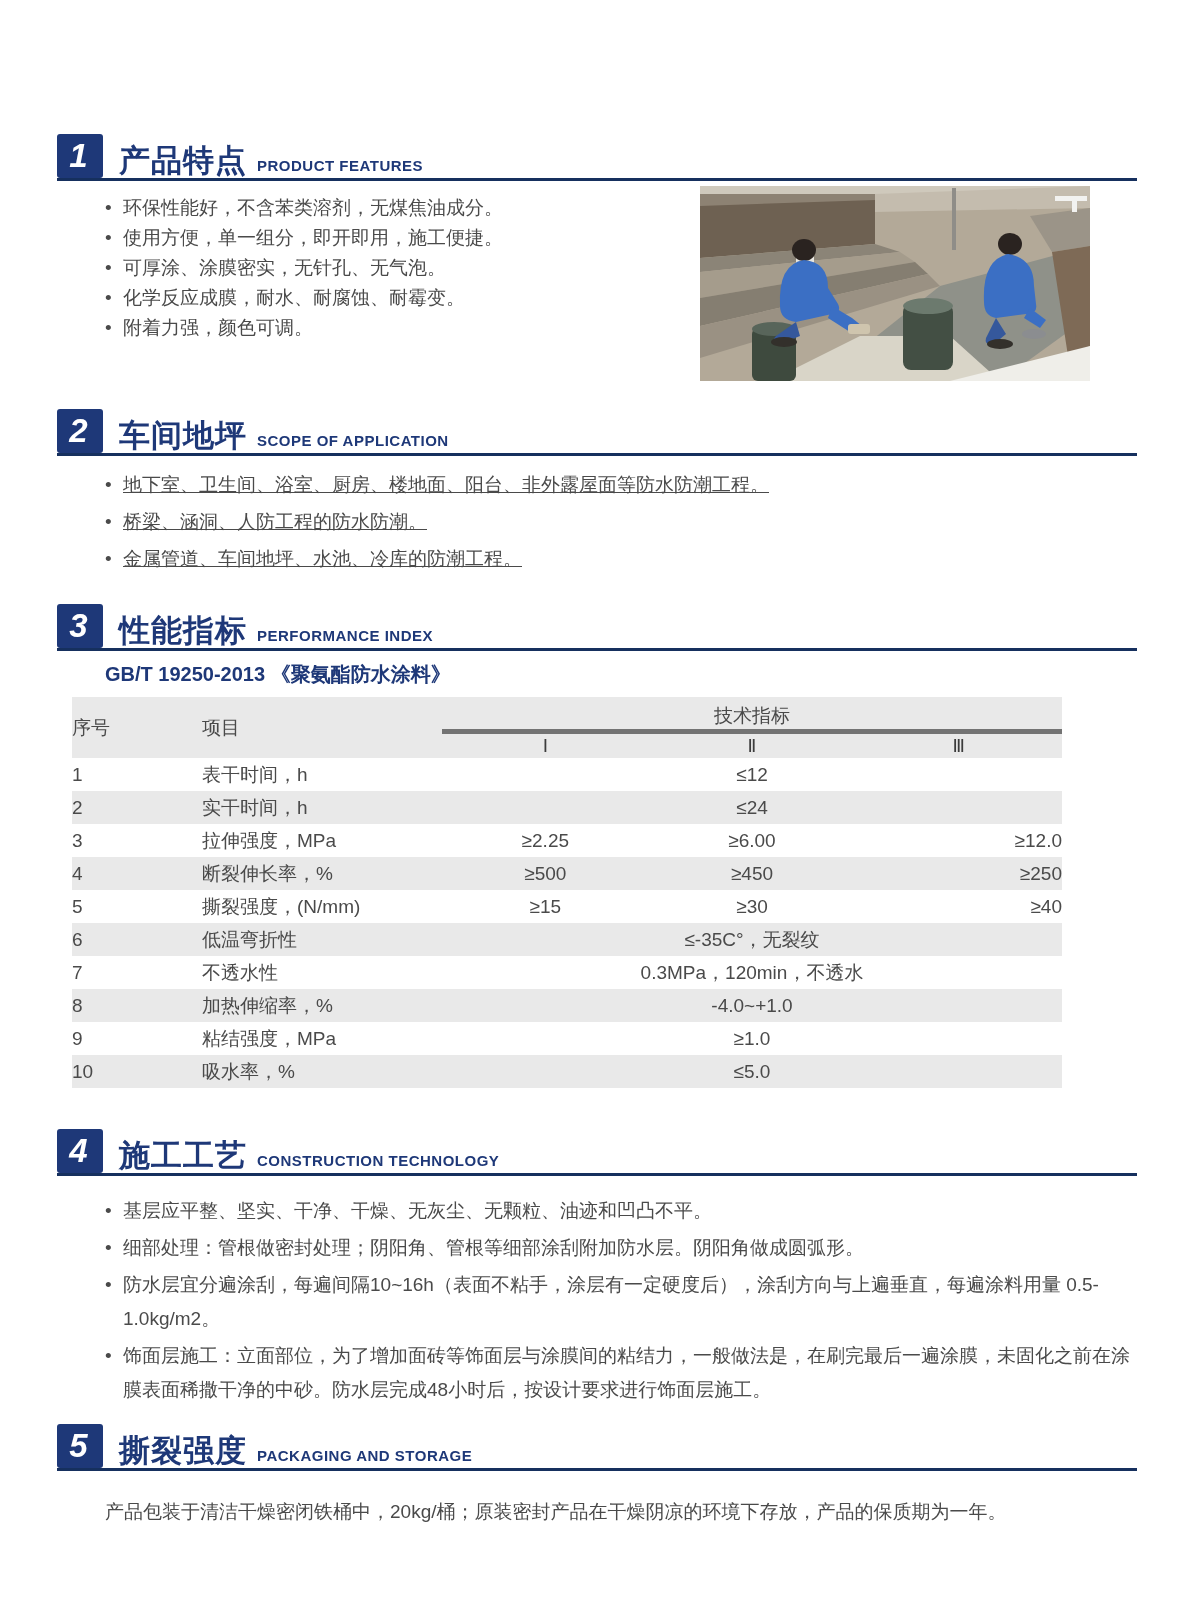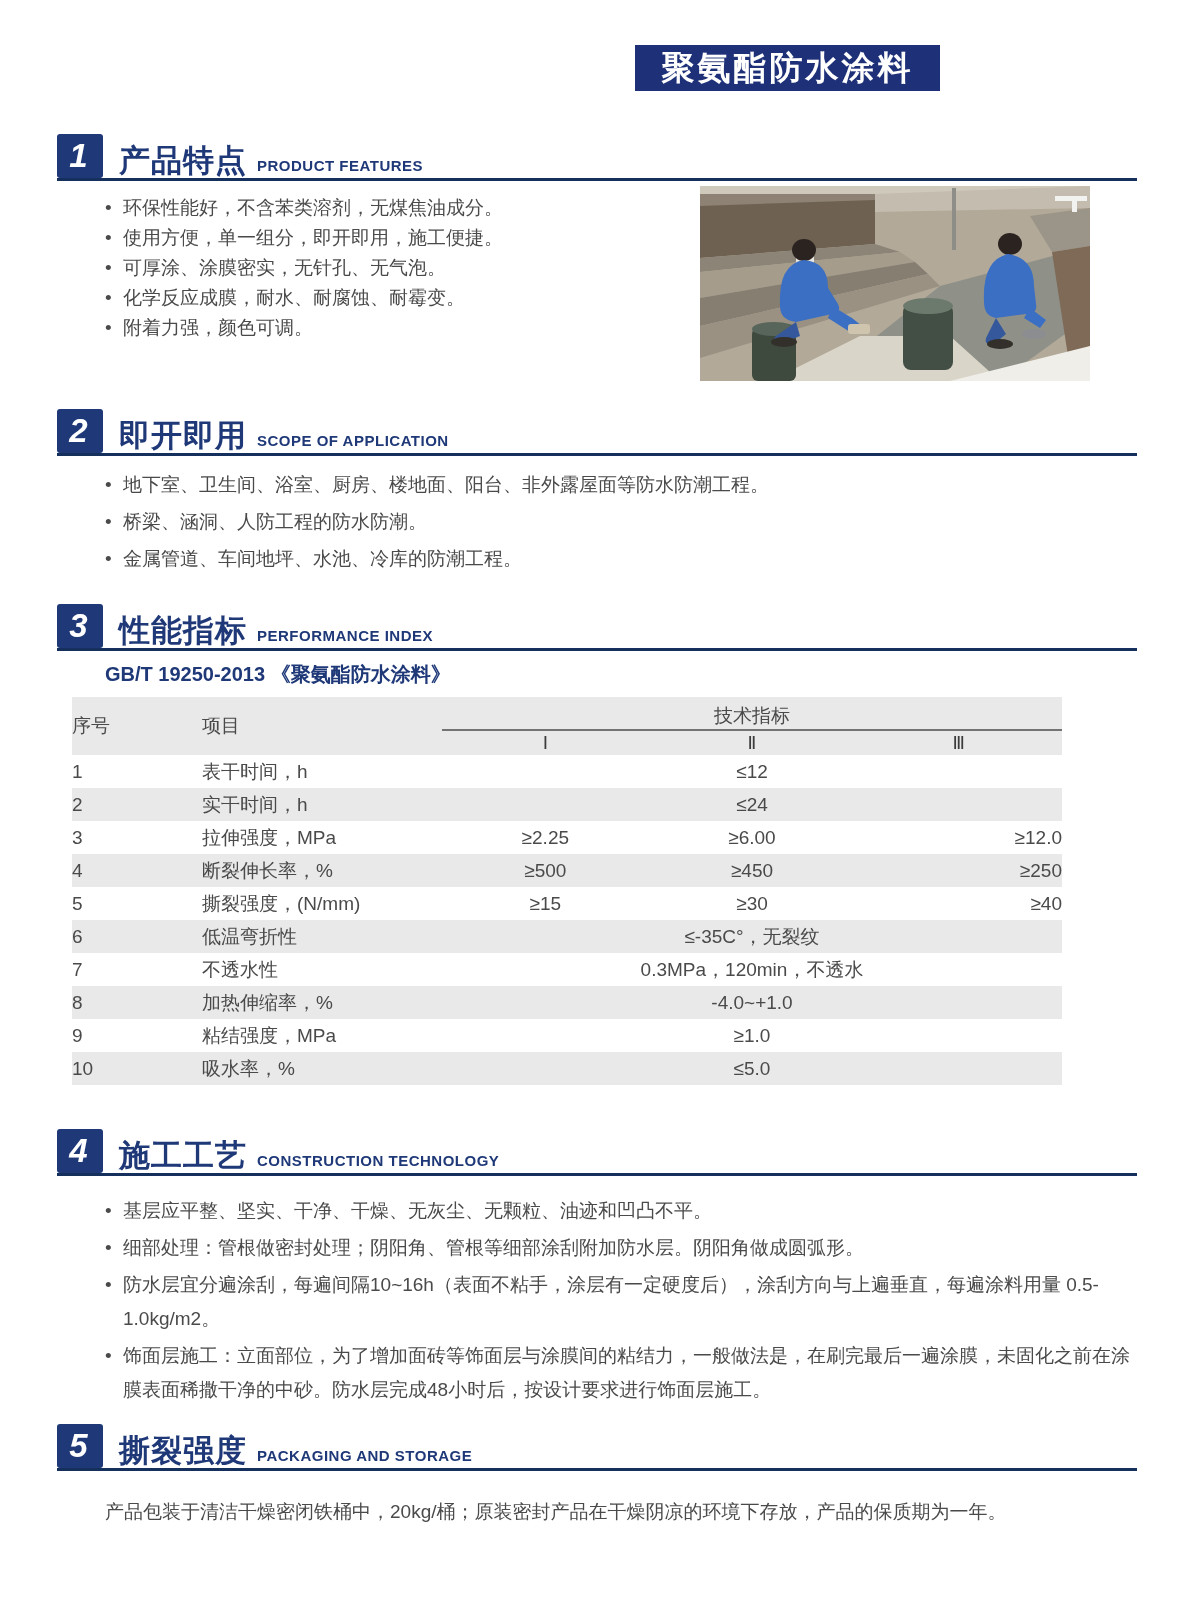--- a/index.html
+++ b/index.html
@@ -36,36 +36,33 @@
   .std{margin:10px 0 9px 48px;font-size:20px;font-weight:bold;color:#1e3878;}
   table.perf{border-collapse:collapse;margin-left:15px;width:990px;table-layout:fixed;}
   table.perf th, table.perf td{font-weight:normal;font-size:19px;color:#4a4a4a;padding:0;}
   table.perf thead th{background:#e9e9e9;}
   .c-no{width:130px;text-align:left;padding-left:36px;box-sizing:border-box;}
   .c-item{width:240px;text-align:left;padding-left:23px;box-sizing:border-box;}
   .c-l1{width:190px;text-align:center;}
   .c-l2{width:200px;text-align:center;}
   .c-l3{width:230px;text-align:right;}
   th.c-tech{height:32px;text-align:center;vertical-align:bottom;padding-bottom:4px;
-            border-bottom:2px solid #737373;font-size:19px;color:#3c3c3c;}
+            border-bottom:5px solid #737373;font-size:19px;color:#3c3c3c;}
   tr.sub th{height:24px;text-align:center;vertical-align:middle;font-size:18px;color:#3c3c3c;}
   table.perf tbody tr{height:33px;}
   table.perf tbody tr.alt{background:#e9e9e9;}
   td.spanv{text-align:center;}
 
   .sec5-text{margin:26px 0 0 48px;font-size:19px;color:#4a4a4a;line-height:30px;}
 </style>
 </head>
 <body>
 
 <div class="page">
 
-  <div class="banner">
-    <span>聚氨酯防水涂料</span>
-  </div>
 
   <section class="sec" style="top:128px;">
     <header class="sec-head">
       <span class="sec-num">1</span>
       <h2 class="sec-cn">产品特点</h2>
       <span class="sec-en">PRODUCT FEATURES</span>
     </header>
     <ul class="bullets lh30 sec1-list">
         <li>环保性能好，不含苯类溶剂，无煤焦油成分。</li>
         <li>使用方便，单一组分，即开即用，施工便捷。</li>
@@ -118,24 +115,24 @@
           <ellipse cx="334" cy="148" rx="12" ry="5" fill="#8b8d90"></ellipse>
         </g>
         <polygon points="250,195 390,160 390,195" fill="#efeee9"></polygon>
       </svg>
     </div>
   </section>
 
   <section class="sec" style="top:403px;">
     <header class="sec-head">
       <span class="sec-num">2</span>
-      <h2 class="sec-cn">即开即用</h2>
+      <h2 class="sec-cn">车间地坪</h2>
       <span class="sec-en">SCOPE OF APPLICATION</span>
     </header>
-    <ul class="bullets lh34" style="">
+    <ul class="bullets lh34" style="text-decoration:underline;">
         <li>地下室、卫生间、浴室、厨房、楼地面、阳台、非外露屋面等防水防潮工程。</li>
         <li>桥梁、涵洞、人防工程的防水防潮。</li>
         <li>金属管道、车间地坪、水池、冷库的防潮工程。</li>
       </ul>
   </section>
 
   <section class="sec" style="top:598px;">
     <header class="sec-head">
       <span class="sec-num">3</span>
       <h2 class="sec-cn">性能指标</h2>

